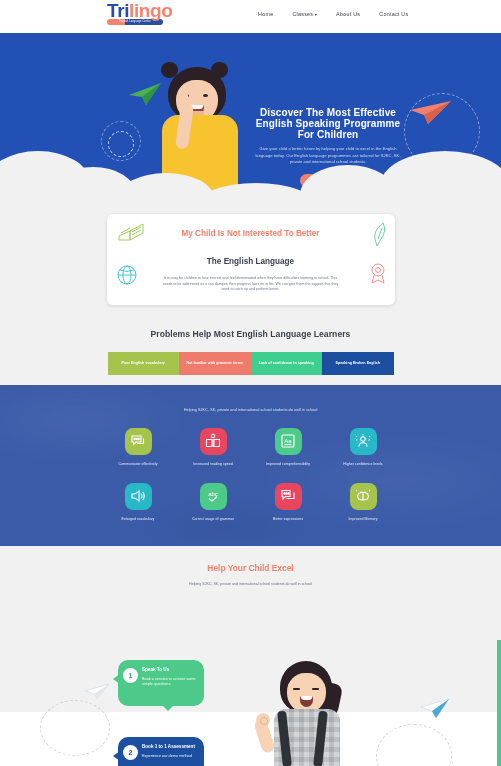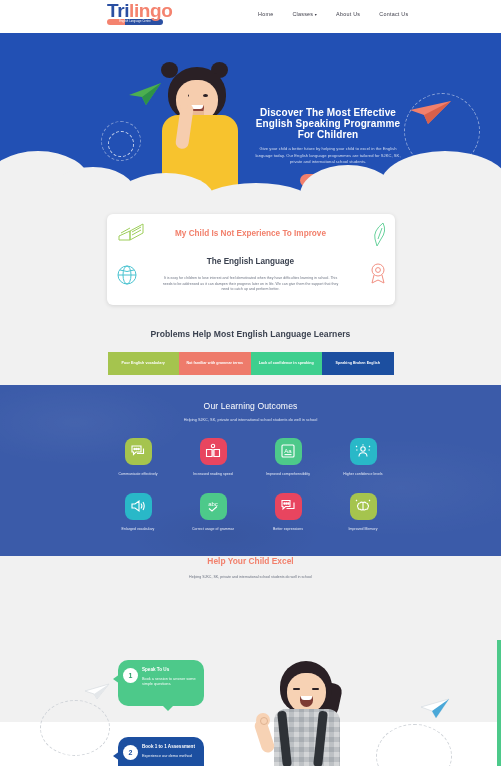--- a/index.html
+++ b/index.html
@@ -169,21 +169,21 @@
   .outcome { text-align:center; }
   .oc-icon {
     width:27px; height:27px; border-radius:8px; margin:0 auto;
     display:flex; align-items:center; justify-content:center;
   }
   .oc-label {
     margin-top:7px; font-size:3.5px; color:#e8edf8; line-height:5.2px; letter-spacing:0.05px;
   }
 
   
-  .sec-help { position:relative; background:#f1f1f1; height:166px; overflow:hidden; }
+  .sec-help { position:relative; background:#f1f1f1; padding-top:17px; height:166px; overflow:hidden; }
   .help-h1 { text-align:center; font-size:8.4px; font-weight:700; color:#f2806c; line-height:11px; }
   .help-h2 { text-align:center; font-size:8.4px; font-weight:600; color:#3b4250; margin-top:1px; }
   .help-sub { text-align:center; font-size:3.6px; color:#6b7280; margin-top:8px; }
   .step {
     position:absolute; left:118px; width:86px; border-radius:10px; padding:7px 8px 8px 24px;
     color:#fff;
   }
   .step-1 { top:660px; background:#4dc98a; height:46px; }
   .step-2 { top:737px; background:#1c4fa0; height:40px; }
   .step-num {
@@ -324,37 +324,36 @@
             <path d="M7 17 L11 6"></path>
           </svg>
       </div>
       <div class="doodle d-star">
         <svg width="22" height="22" viewBox="0 0 22 22" fill="none" stroke="#ee7b6b" stroke-width="1">
             <circle cx="11" cy="8" r="6"></circle>
             <path d="M7 13 L5 21 L11 18 L17 21 L15 13"></path>
             <circle cx="11" cy="8" r="2.4"></circle>
           </svg>
       </div>
-      <div class="card-h1">My Child Is Not Experience To Improve</div>
+      <div class="card-h1">My Child Is Not Interested To Better</div>
       <div class="card-h2">The English Language</div>
       <div class="card-p">It is easy for children to lose interest and feel demotivated when they have difficulties learning in school. This needs to be addressed as it can dampen their progress later on in life. We can give them the support that they need to catch up and perform better.</div>
     </div>
 
     <div class="sec-title">Problems Help Most English Language Learners</div>
 
     <div class="problem-bars">
       <div class="pbar b1">Poor English vocabulary</div>
       <div class="pbar b2">Not familiar with grammar terms</div>
       <div class="pbar b3">Lack of confidence in speaking</div>
       <div class="pbar b4">Speaking Broken English</div>
     </div>
   </div>
 
   <div class="sec-blue">
-    <div class="blue-title">Our Learning Outcomes</div>
     <div class="blue-sub">Helping SJKC, SK, private and international school students do well in school</div>
 
     <div class="outcome-grid">
 
       <div class="outcome">
         <div class="oc-icon" style="background:#a5c44e">
           <svg width="16" height="16" viewBox="0 0 16 16" fill="none" stroke="#fff" stroke-width="1.1">
               <path d="M2 3 H11 V9 H6 L3.5 11.4 V9 H2 Z"></path>
               <path d="M7 10.5 H13.5 V5.5"></path>
               <circle cx="4.6" cy="6" r=".7" fill="#fff"></circle>

